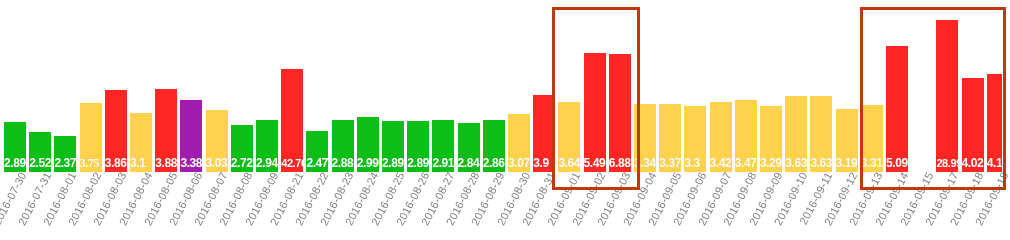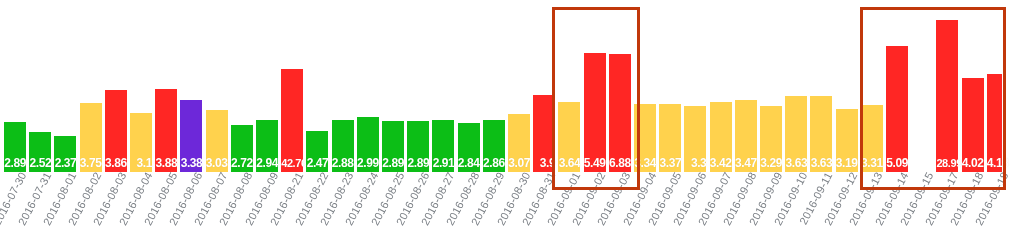--- a/index.html
+++ b/index.html
@@ -16,21 +16,21 @@
   #plot-area{
     position:absolute;left:0;top:0;width:1010px;height:172px;
   }
   .bar{
     position:absolute;bottom:0;
     box-sizing:border-box;
   }
   .bar-value{
     position:absolute;left:0;width:100%;
     bottom:2px;
-    text-align:right;
+    text-align:left;
     font-size:12px;font-weight:bold;
     color:#ffffff;
     line-height:13px;
     white-space:nowrap;
     letter-spacing:-0.4px;
     text-shadow:0 0 1px rgba(0,0,0,0.12);
     margin-top:35px;
   }
   .bar-value.small{font-size:11px;}
   
@@ -64,33 +64,33 @@
   <div id="plot-area">
       <div class="bar" style="left: 4px; width: 22px; height: 50px; background: rgb(12, 190, 22);">
         <span class="bar-value">2.89</span>
       </div>
       <div class="bar" style="left: 29.2px; width: 22px; height: 40px; background: rgb(12, 190, 22);">
         <span class="bar-value">2.52</span>
       </div>
       <div class="bar" style="left: 54.4px; width: 22px; height: 36px; background: rgb(12, 190, 22);">
         <span class="bar-value">2.37</span>
       </div>
-      <div class="bar" style="left: 79.6px; width: 22px; height: 69px; background: rgb(255, 210, 77);">
+      <div class="bar" style="left: 79.6px; width: 22px; height: 69px; background: rgb(255, 210, 77); font-family: Liberation Serif, serif;">
         <span class="bar-value">3.75</span>
       </div>
       <div class="bar" style="left: 104.8px; width: 22px; height: 82px; background: rgb(255, 38, 36);">
         <span class="bar-value">3.86</span>
       </div>
       <div class="bar" style="left: 130px; width: 22px; height: 59px; background: rgb(255, 210, 77);">
         <span class="bar-value">3.1</span>
       </div>
       <div class="bar" style="left: 155.2px; width: 22px; height: 83px; background: rgb(255, 38, 36);">
         <span class="bar-value">3.88</span>
       </div>
-      <div class="bar" style="left: 180.4px; width: 22px; height: 72px; background: #6d28d9; padding-left: 12px;">
+      <div class="bar" style="left: 180.4px; width: 22px; height: 72px; background: #a21caf; padding-left: 12px;">
         <span class="bar-value">3.38</span>
       </div>
       <div class="bar" style="left: 205.6px; width: 22px; height: 62px; background: rgb(255, 210, 77);">
         <span class="bar-value">3.03</span>
       </div>
       <div class="bar" style="left: 230.8px; width: 22px; height: 47px; background: rgb(12, 190, 22);">
         <span class="bar-value">2.72</span>
       </div>
       <div class="bar" style="left: 256px; width: 22px; height: 52px; background: rgb(12, 190, 22);">
         <span class="bar-value">2.94</span>

